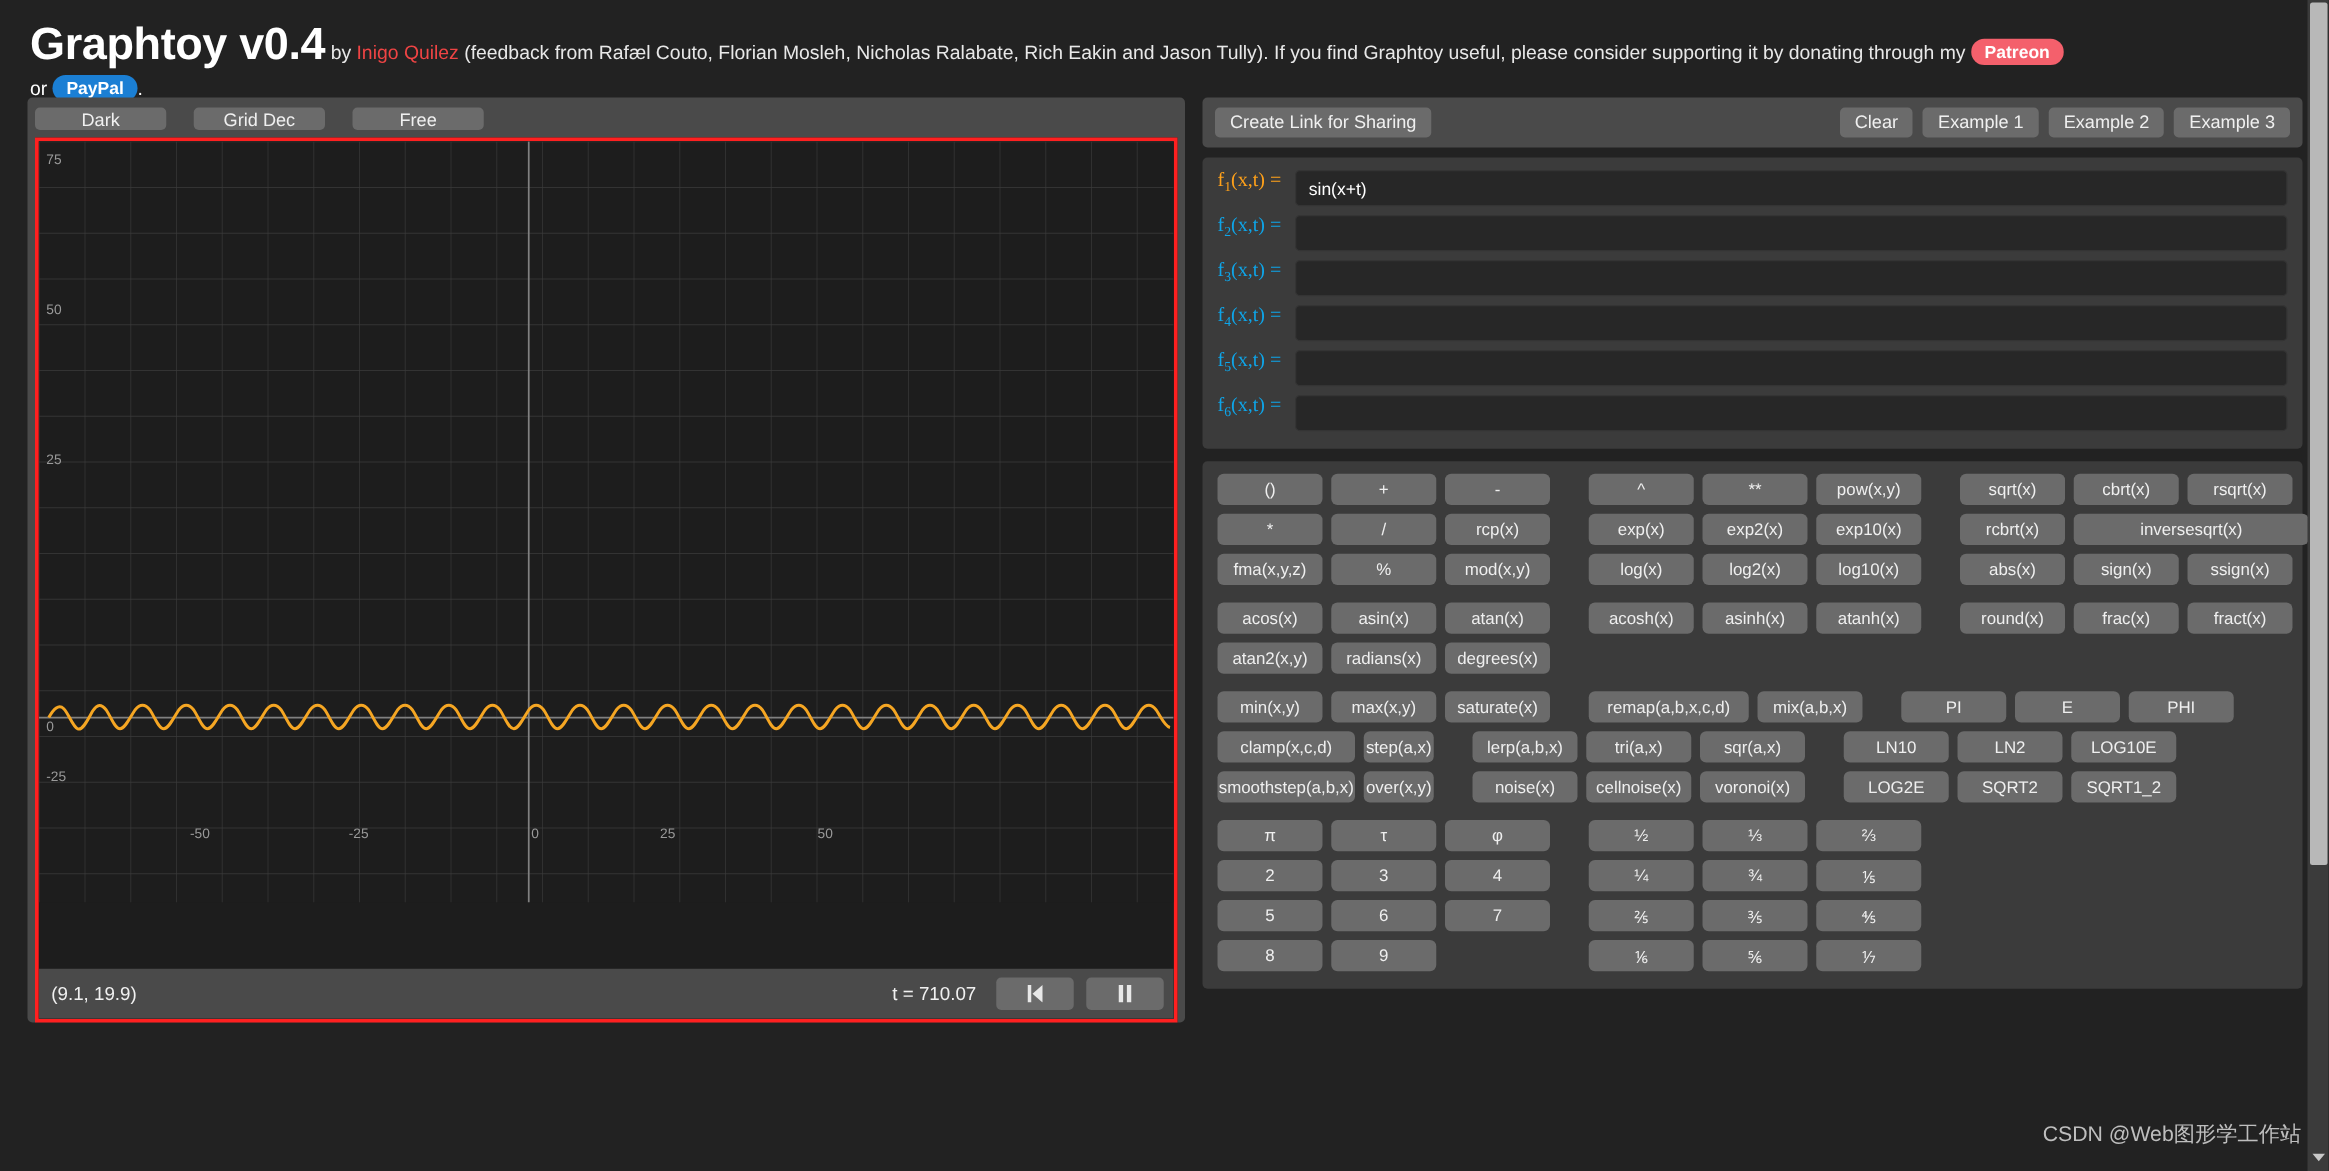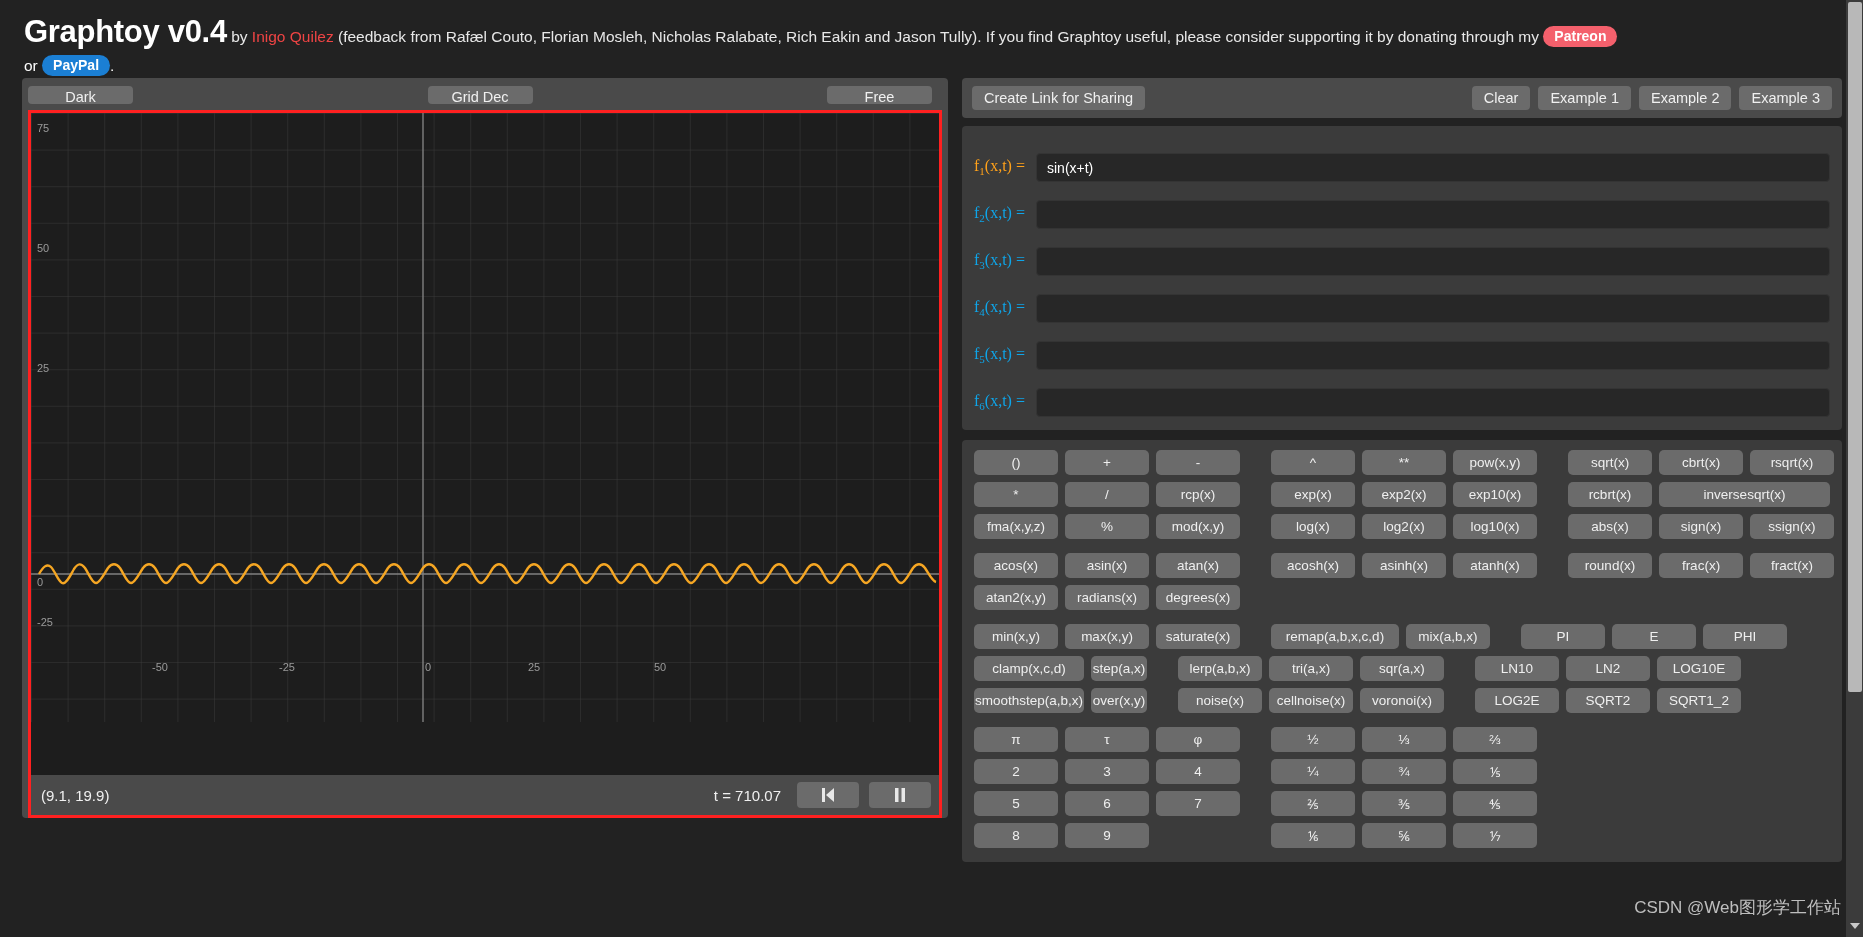--- a/index.html
+++ b/index.html
@@ -12,21 +12,21 @@
   }
   #root { position: relative; width: 1863px; height: 937px; background:#222; }
 
   
   .header {
     padding: 14px 0 0 24px;
     color: #ffffff;
     line-height: 1.15;
   }
   .title {
-    font-size: 31px; font-weight: bold; color:#ffffff;
+    font-size: 36px; font-weight: bold; color:#ffffff;
     letter-spacing: -0.3px;
   }
   .byline { font-size: 15.5px; color:#e8e8e8; }
   .author-link { color:#ef4444; text-decoration:none; }
   .pill {
     display:inline-block; border-radius: 11px; padding: 2px 11px 3px;
     font-weight: bold; font-size: 14px; color:#fff; vertical-align: middle;
     position: relative; top:-1px;
   }
   .pill.patreon { background:#f4606c; }
@@ -37,21 +37,21 @@
   .columns { position:absolute; left:0; top:78px; width:1863px; height:859px; }
   .left-col  { position:absolute; left:22px; top:0; width:926px; }
   .right-col { position:absolute; left:962px; top:0; width:880px; }
 
   
   .graph-panel {
     background:#4a4a4a; border-radius:4px; padding:6px 6px 0 6px;
     width: 926px;
   }
   .graph-toolbar {
-    display:flex; justify-content:space-between; gap:2px;
+    display:flex; justify-content:flex-start; gap:22px;
     padding: 2px 10px 6px 0; height: 26px;
   }
   .tb-btn {
     background:#6b6b6b; color:#f0f0f0; border:none; border-radius:4px;
     font-size:14.5px; font-family:"Liberation Sans",sans-serif;
     padding: 3px 0 4px; width:105px; cursor:pointer;
     text-align:center;
   }
 
   .canvas-wrap {
@@ -88,21 +88,21 @@
     background:#6b6b6b; border:none; border-radius:4px; color:#f0f0f0;
     font-size:14.5px; padding:4px 12px 5px; cursor:pointer;
     font-family:"Liberation Sans",sans-serif;
   }
   .share-right { margin-left:auto; display:flex; gap:8px; }
 
   .fn-panel {
     margin-top:8px; background:#3b3b3b; border-radius:4px;
     padding:10px 12px 12px 12px; width:880px;
   }
-  .fn-row { display:flex; align-items:center; height:31px; margin-bottom:5px;margin-top:16px; }
+  .fn-row { display:flex; height:31px; margin-bottom:5px; }
   .fn-row:last-child { margin-bottom:0; }
   .fn-label {
     width:62px; font-size:16px; color:#0ea5e9; flex:none;
     font-family:"Liberation Serif", serif;
   }
   .fn-row.active .fn-label { color:#ffa11a; }
   .fn-label sub { font-size:11px; }
   .fn-input {
     flex:1; height:29px; background:#272727; border:1px solid #343434;
     border-radius:4px; color:#f2f2f2; font-size:14px; padding:0 10px;
@@ -123,21 +123,21 @@
     background:#6b6b6b; border:none; border-radius:5px; color:#efefef;
     height:25px; font-size:13.5px; cursor:pointer;
     font-family:"Liberation Sans", sans-serif; padding:0 6px;
     display:flex; align-items:center; justify-content:center;
     white-space:nowrap; flex:none;
   }
   .kbtn.w1 { width:56px; }
   .kbtn.w2 { width:84px; }
   .kbtn.w4 { width:110px; }
   .kbtn.w5 { width:128px; }
-  .kbtn.w6 { width:171px; }
+  .kbtn.w6 { width:188px; }
   .kp-gap { width:17px; flex:none; }
 
   .watermark {
     position:absolute; right:22px; bottom:18px;
     color:#cfcfcf; font-size:17px; opacity:.9;
     font-family:"Liberation Sans", sans-serif; pointer-events:none;
   }
   
   .scroll-strip {
     position:absolute; right:0; top:0; width:17px; height:937px;

